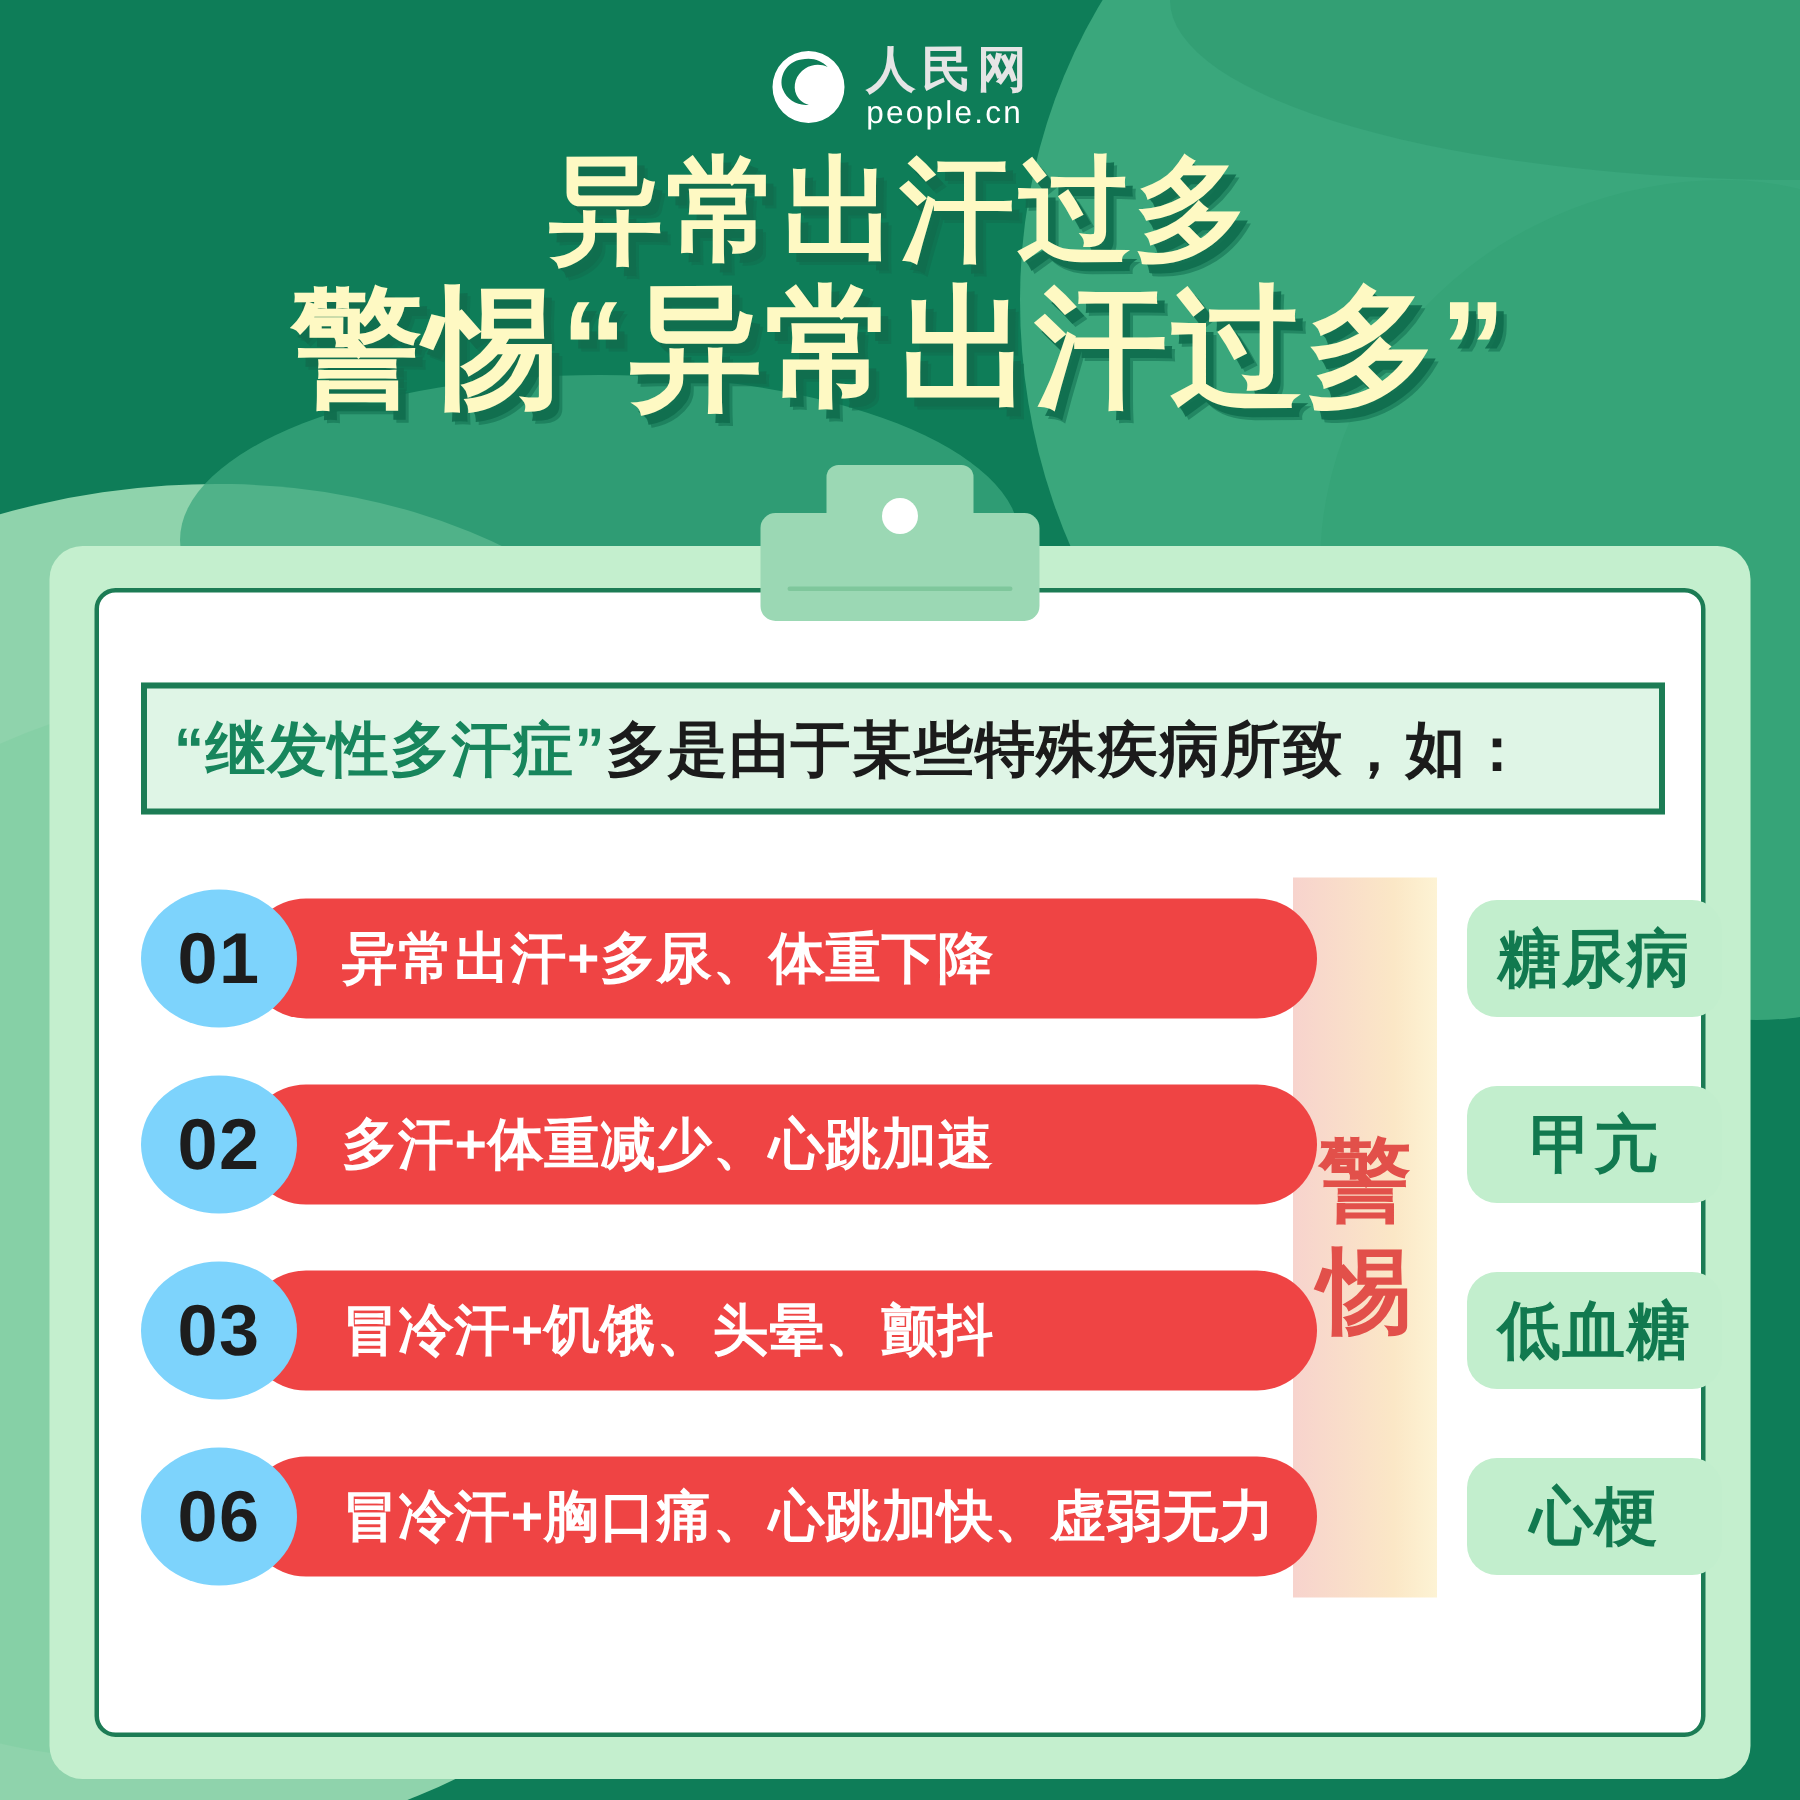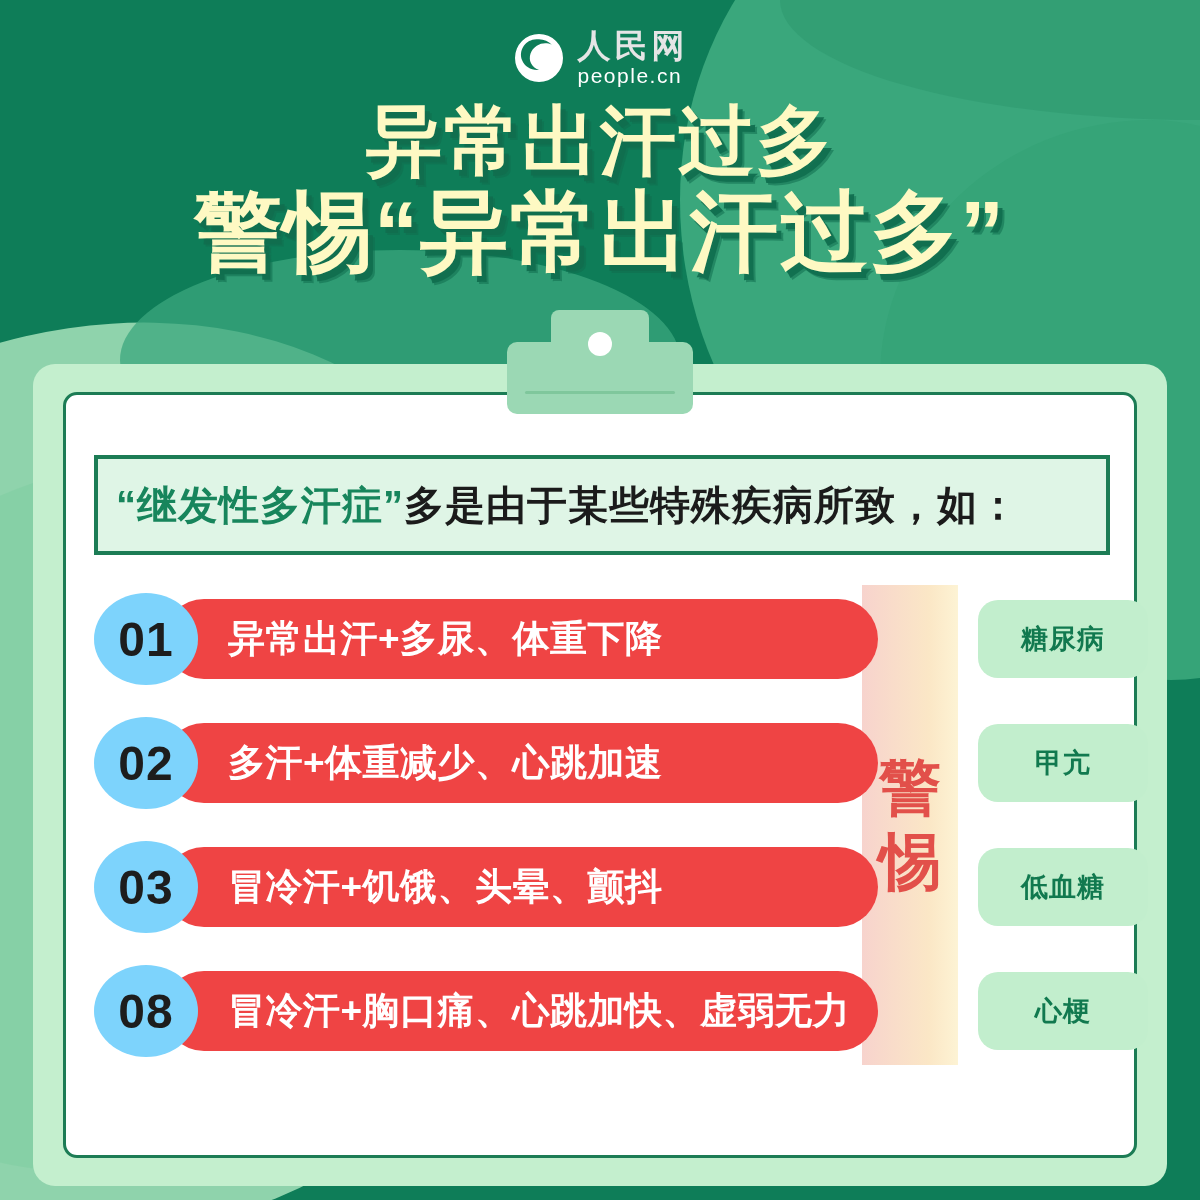--- a/index.html
+++ b/index.html
@@ -191,21 +191,21 @@
     border-radius: 14px;
     padding: 0;
   }
 
   
   .banner {
     position: absolute;
     left: 28px;
     top: 60px;
     width: 1016px;
-    height: 100px;
+    height: 88px;
     background: #DFF5E6;
     border: 4px solid #1C7C55;
     display: flex;
     align-items: center;
     padding-left: 18px;
   }
   .banner-text {
     font-size: 40px;
     font-weight: 700;
     color: #1b1b1b;
@@ -299,21 +299,21 @@
     position: absolute;
     left: 884px;
     width: 170px;
     height: 78px;
     background: #C2EECD;
     border-radius: 20px;
     display: flex;
     align-items: center;
     justify-content: center;
     color: #11794F;
-    font-size: 27px;
+    font-size: 42px;
     font-weight: 800;
     letter-spacing: 1px;
   }
   .tag-0 { top: 7px; }
   .tag-1 { top: 131px; }
   .tag-2 { top: 255px; }
   .tag-3 { top: 379px; }
 </style>
 </head>
 <body>
@@ -383,21 +383,21 @@
         </div>
 
         <div class="row row-2">
           <div class="row-num">03</div>
           <div class="row-pill">
             <span class="row-pill-text">冒冷汗+饥饿、头晕、颤抖</span>
           </div>
         </div>
 
         <div class="row row-3">
-          <div class="row-num">08</div>
+          <div class="row-num">06</div>
           <div class="row-pill">
             <span class="row-pill-text">冒冷汗+胸口痛、心跳加快、虚弱无力</span>
           </div>
         </div>
 
         <div class="tag tag-0">糖尿病</div>
         <div class="tag tag-1">甲亢</div>
         <div class="tag tag-3">心梗</div>
         <div class="tag tag-2">低血糖</div>
 

